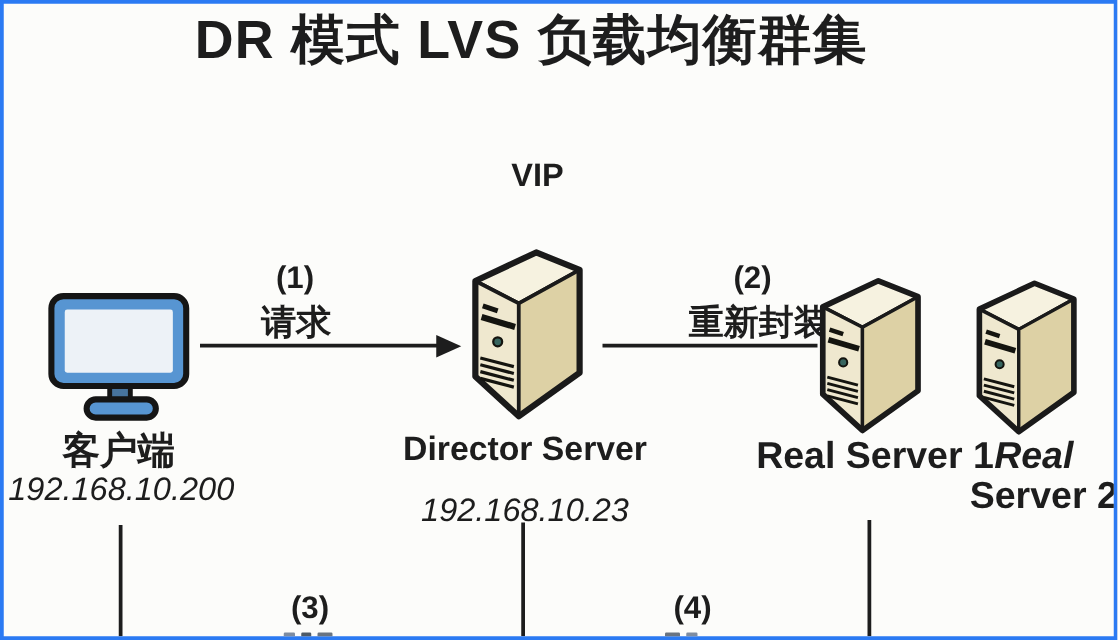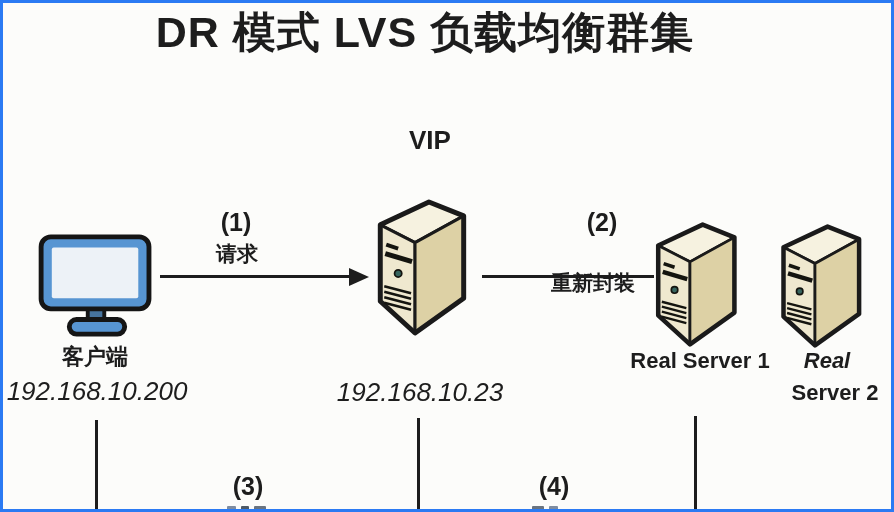--- a/index.html
+++ b/index.html
@@ -16,24 +16,24 @@
   .abs{position:absolute;line-height:1.05;white-space:nowrap;}
   .ctr{transform:translateX(-50%);}
   .title{
     left:0;top:7px;width:844px;
     text-align:center;
     font-size:43px;font-weight:700;
     letter-spacing:1px;
   }
   .vip-block{left:324px;top:124px;width:206px;text-align:center;font-size:26px;font-weight:600;}
   .vip-block .ip{font-weight:500;margin-top:4px;}
-  .node-label{font-size:22px;font-weight:600;}
+  .node-label{font-size:30px;font-weight:600;}
   .node-ip{font-size:26px;font-weight:500;font-style:italic;}
   .step-num{font-size:25px;font-weight:600;}
-  .step-label{font-size:21px;font-weight:600;}
+  .step-label{font-size:28px;font-weight:600;}
   
   .icon-monitor{left:35px;top:231px;width:117px;height:103px;}
   .icon-director{left:367px;top:195px;width:100px;height:139px;z-index:2;}
   .icon-rs1{left:643px;top:218px;width:97px;height:127px;z-index:2;}
   .icon-rs2{left:768px;top:220px;width:97px;height:126px;z-index:2;}
   
   .hline{background:#1d1d1d;height:3px;}
   .vline{background:#1d1d1d;width:3px;bottom:0;}
   .line1{left:157px;top:272px;width:190px;}
   .arrow-head{
@@ -94,25 +94,26 @@
   <div class="abs ctr node-ip" style="left:94px;top:375px;">192.168.10.200</div>
 
   <div class="abs hline line1"></div>
   <div class="abs arrow-head"></div>
   <div class="abs ctr step-num" style="left:233px;top:206px;">(1)</div>
   <div class="abs ctr step-label" style="left:234px;top:240px;">请求</div>
 
   <svg class="abs icon-director" viewBox="0 0 100 140">
     <use href="#server-tower"></use>
   </svg>
-  <div class="abs ctr node-ip" style="left:417px;top:376px;text-align:center;">192.168.10.23</div>
+  <div class="abs ctr node-label" style="left:417px;top:342px;font-size:27px;">Director Server</div>
+  <div class="abs ctr node-ip" style="left:417px;top:392px;text-align:center;">192.168.10.23</div>
 
   <div class="abs hline line2"></div>
   <div class="abs ctr step-num" style="left:599px;top:206px;">(2)</div>
-  <div class="abs step-label step2-label" style="left:548px;top:240px;margin-top:29px;">重新封装</div>
+  <div class="abs step-label step2-label" style="left:548px;top:240px;">重新封装</div>
 
   <svg class="abs icon-rs1" viewBox="0 0 100 140">
     <use href="#server-tower"></use>
   </svg>
   <div class="abs ctr node-label" style="left:697px;top:346px;">Real Server 1</div>
 
   <svg class="abs icon-rs2" viewBox="0 0 100 140">
     <use href="#server-tower"></use>
   </svg>
   <div class="abs ctr node-label" style="left:824px;top:346px;font-style:italic;">Real</div>

